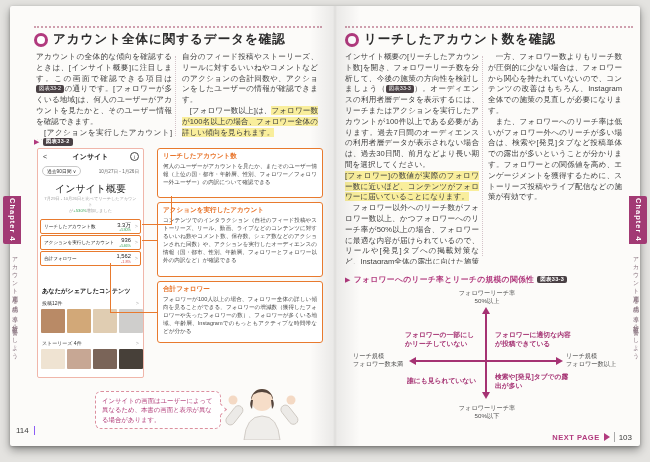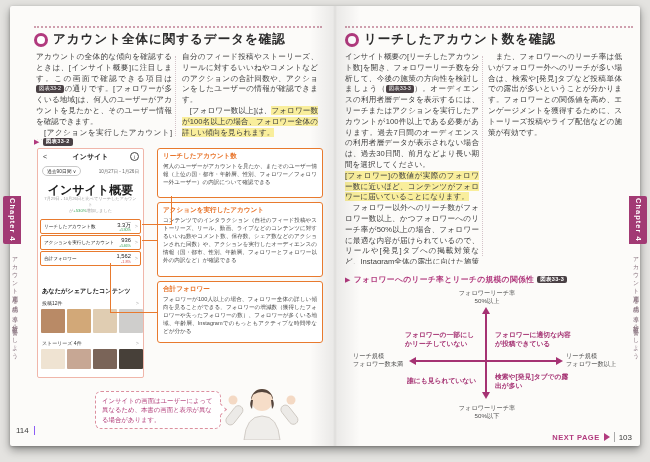--- a/index.html
+++ b/index.html
@@ -36,21 +36,21 @@
 
   
   .phone{position:absolute;left:27px;top:142px;width:105px;height:228px;background:#fff;border:1px solid #f0b6aa;border-radius:2px;overflow:hidden;z-index:1;}
   .ph-head{position:absolute;left:0;top:3px;width:100%;height:12px;}
   .ph-back{position:absolute;left:5px;top:1px;font-size:7px;color:#333;}
   .ph-title{position:absolute;left:0;width:100%;text-align:center;font-size:7px;font-weight:bold;color:#222;}
   .ph-info{position:absolute;right:4px;top:0px;width:7px;height:7px;border:0.8px solid #444;border-radius:50%;
            font-size:5px;color:#444;display:flex;align-items:center;justify-content:center;}
   .ph-pill{position:absolute;left:4px;top:17px;border:1px solid #c9c9c9;border-radius:8px;font-size:4.8px;color:#333;padding:1px 4px;}
   .ph-date{position:absolute;right:4px;top:20px;font-size:4.6px;color:#666;}
-  .ph-ovt{position:absolute;left:0;top:33px;width:100%;text-align:center;font-size:12px;font-weight:bold;color:#1a1a1a;}
+  .ph-ovt{position:absolute;left:0;top:33px;width:100%;text-align:center;font-size:10px;font-weight:normal;color:#1a1a1a;}
   .ph-note{position:absolute;left:6px;top:47px;width:93px;text-align:center;font-size:4.2px;line-height:6px;color:#a3a3a3;}
   .ph-note .grn{color:#3ba55c;}
   .prow{position:absolute;left:2px;width:99px;height:13px;border:1.2px solid #e87a2e;border-radius:2px;background:#fff;}
   .prl{position:absolute;left:3px;top:4px;font-size:4.6px;color:#222;}
   .prv{position:absolute;right:9px;top:1px;font-size:5.8px;color:#222;}
   .prd{position:absolute;right:9px;bottom:1px;font-size:3.8px;}
   .prd.up{color:#3ba55c;} .prd.down{color:#d9534f;}
   .prc{position:absolute;right:2px;top:3px;font-size:5.5px;color:#b5b5b5;}
   .ph-shead{position:absolute;left:4px;top:138px;font-size:6.2px;font-weight:bold;color:#1a1a1a;}
   .ph-listrow{position:absolute;left:4px;width:97px;font-size:5px;color:#333;}
@@ -225,20 +225,21 @@
       </div>
 
       <div class="col" style="left:20px;top:46px;width:134px;height:212px;">
         <p><span>インサイト概要の[リーチしたアカウント数]を開き、フォロワーリーチ数を分析して、今後の施策の方向性を検討しましょう（</span><span class="fig-badge">図表33-3</span><span>）。オーディエンスの利用者層データを表示するには、リーチまたはアクションを実行したアカウントが100件以上である必要があります。過去7日間のオーディエンスの利用者層データが表示されない場合は、過去30日間、前月などより長い期間を選択してください。</span></p>
         <p><span class="hl">[フォロワー]の数値が実際のフォロワー数に近いほど、コンテンツがフォロワーに届いていることになります。</span></p>
         <p><span>　フォロワー以外へのリーチ数がフォロワー数以上、かつフォロワーへのリーチ率が50%以上の場合、フォロワーに最適な内容が届けられているので、リールや[発見]タブへの掲載対策など、Instagram全体の露出に向けた施策が効果的です。</span></p>
 
       </div>
       <div class="coldiv" style="left:157px;top:50px;height:200px;"></div>
       <div class="col" style="left:163px;top:46px;width:134px;height:212px;">
+        <p><span>　一方、フォロワー数よりもリーチ数が圧倒的に少ない場合は、フォロワーから関心を持たれていないので、コンテンツの改善はもちろん、Instagram全体での施策の見直しが必要になります。</span></p>
         <p><span>　また、フォロワーへのリーチ率は低いがフォロワー外へのリーチが多い場合は、検索や[発見]タブなど投稿単体での露出が多いということが分かります。フォロワーとの関係値を高め、エンゲージメントを獲得するために、ストーリーズ投稿やライブ配信などの施策が有効です。</span></p>
       </div>
 
       <div class="fig-cap" style="left:20px;top:268px;">
         <span class="mk">▶</span>
         <span>フォロワーへのリーチ率とリーチの規模の関係性</span>
         <span class="fig-badge">図表33-3</span>
       </div>
 
       <div>

